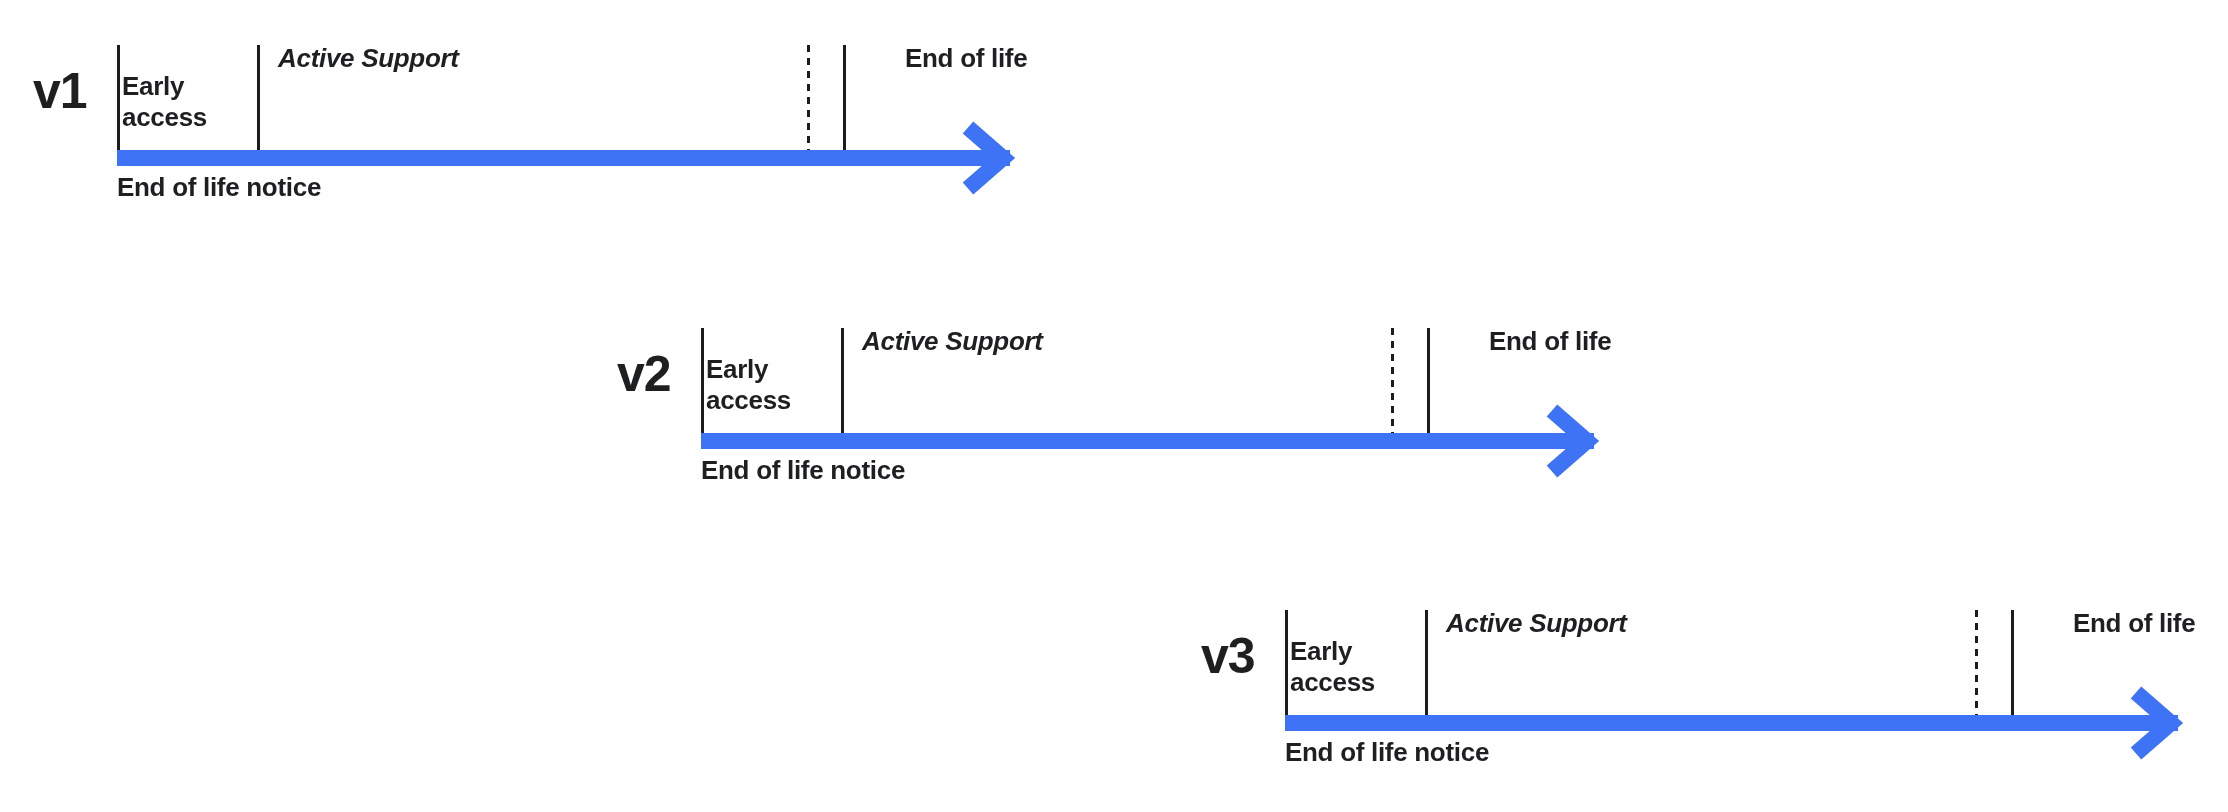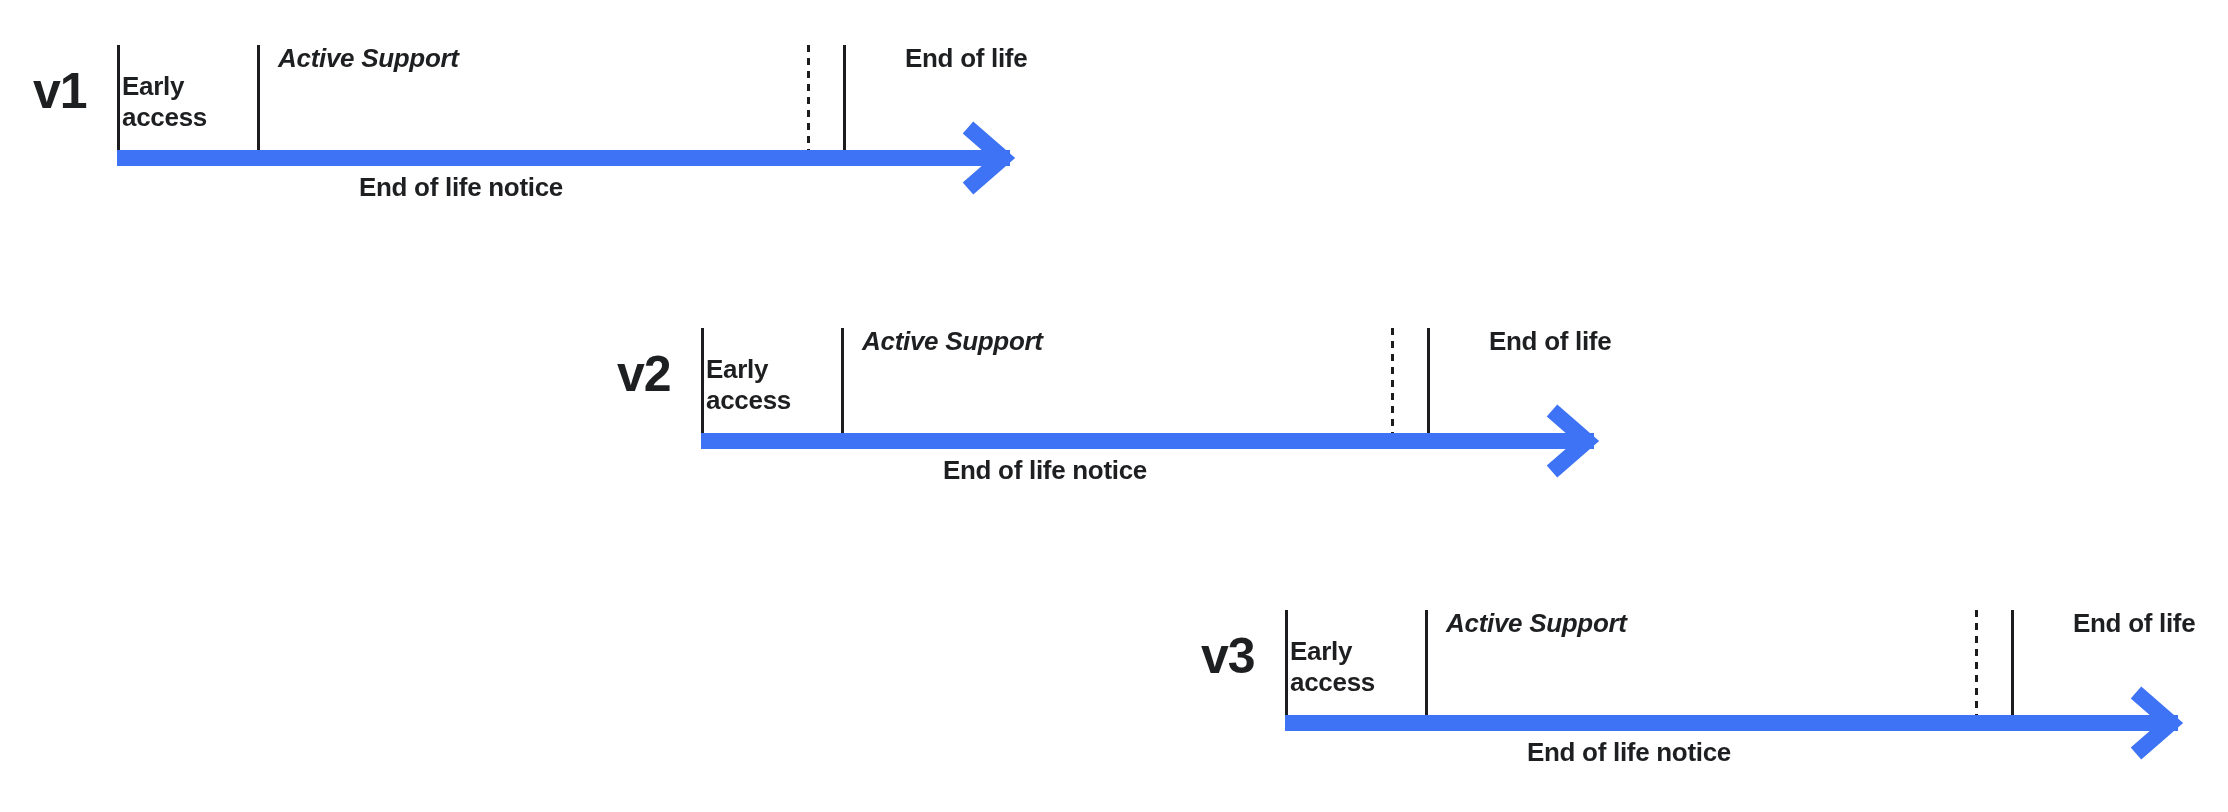--- a/index.html
+++ b/index.html
@@ -50,21 +50,21 @@
   }
 
   .phase{
     position:absolute;font-size:26px;font-weight:700;line-height:31px;
     color:var(--text);letter-spacing:-0.3px;white-space:nowrap;
   }
   .lbl-early{left:5px;top:-2px;width:112px;white-space:normal;margin-top:28px;}
   .lbl-active{left:161px;top:-2px;font-style:italic;}
   .lbl-eol{left:780px;top:-2px;margin-left:8px;}
   .lbl-notice{
-    left:0;top:127px;width:688px;text-align:center;white-space:nowrap;
+    left:0;top:127px;width:688px;text-align:left;white-space:nowrap;
   }
 </style>
 </head>
 <body style="background: rgb(255, 255, 255);">
 
 <div class="canvas">
 
   <div class="timeline t1">
     <span class="version">v1</span>
     <div class="tick tick-start"></div>

